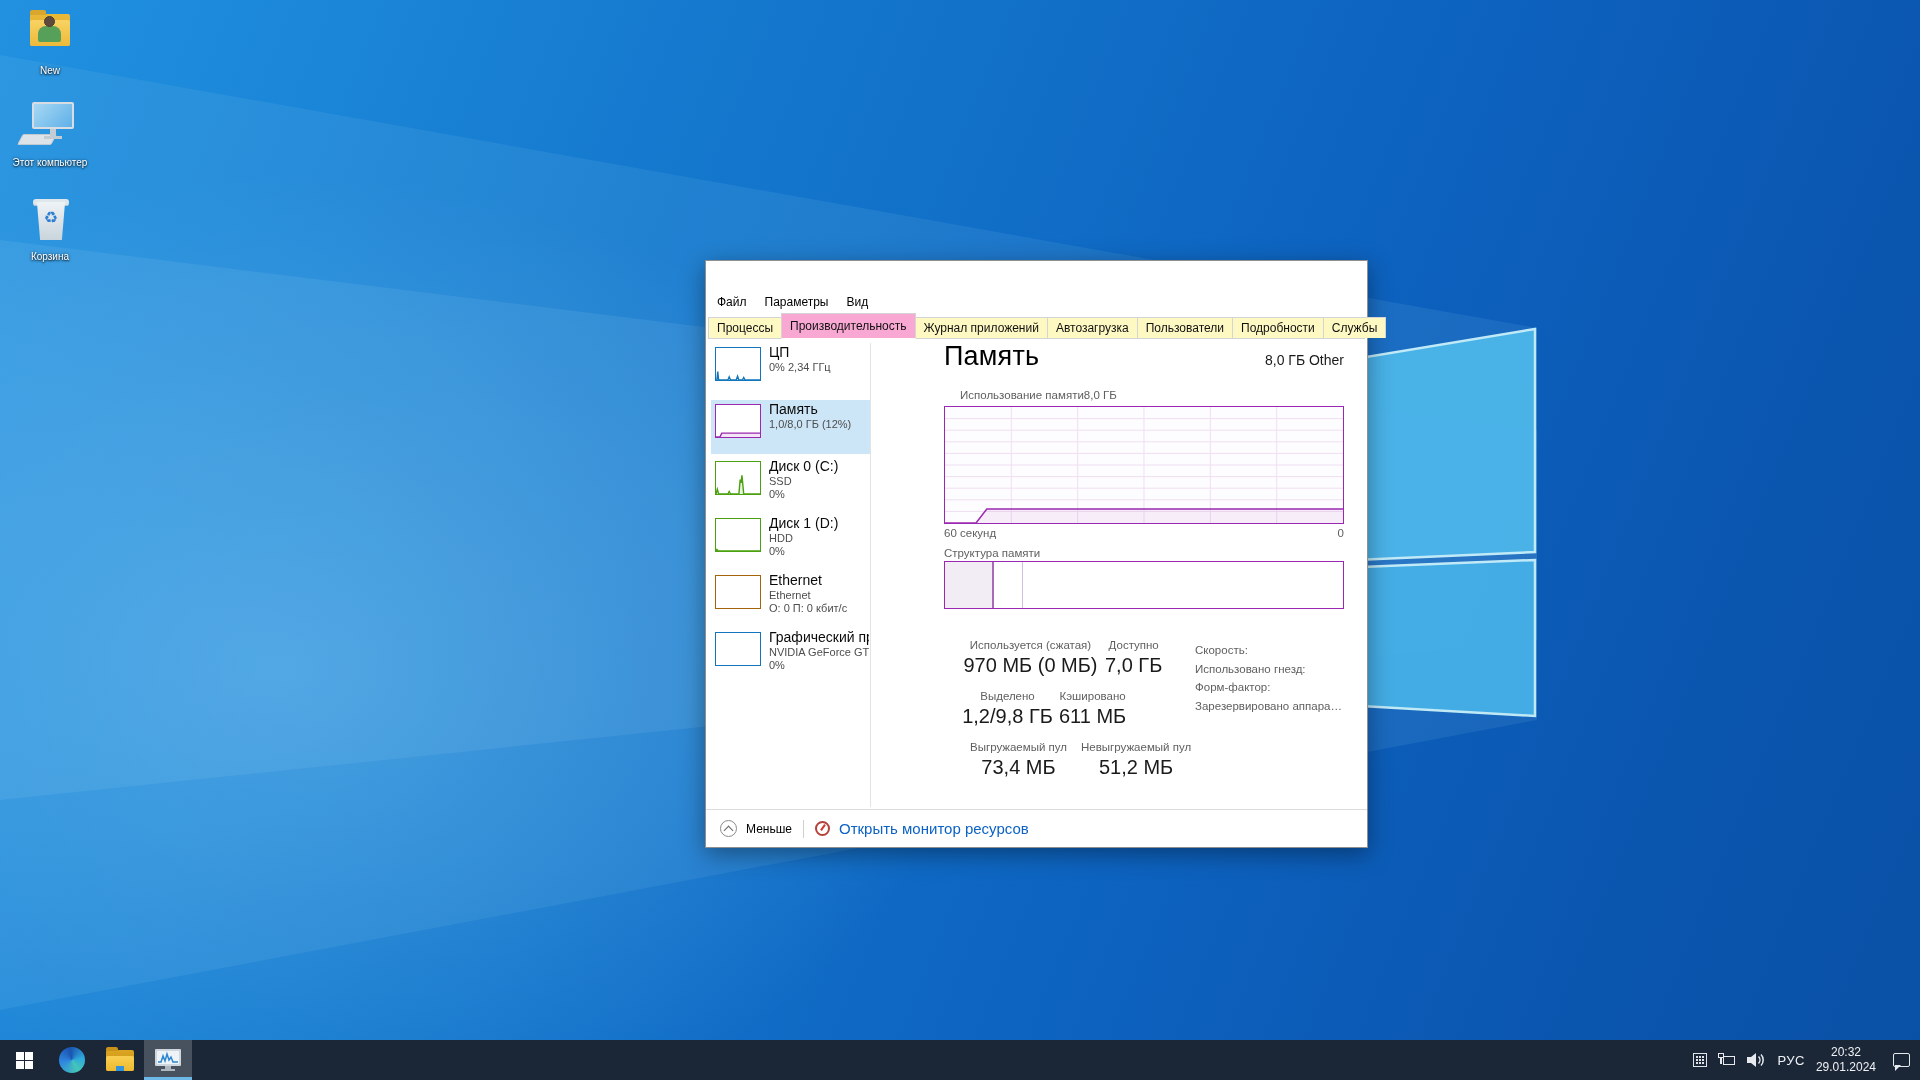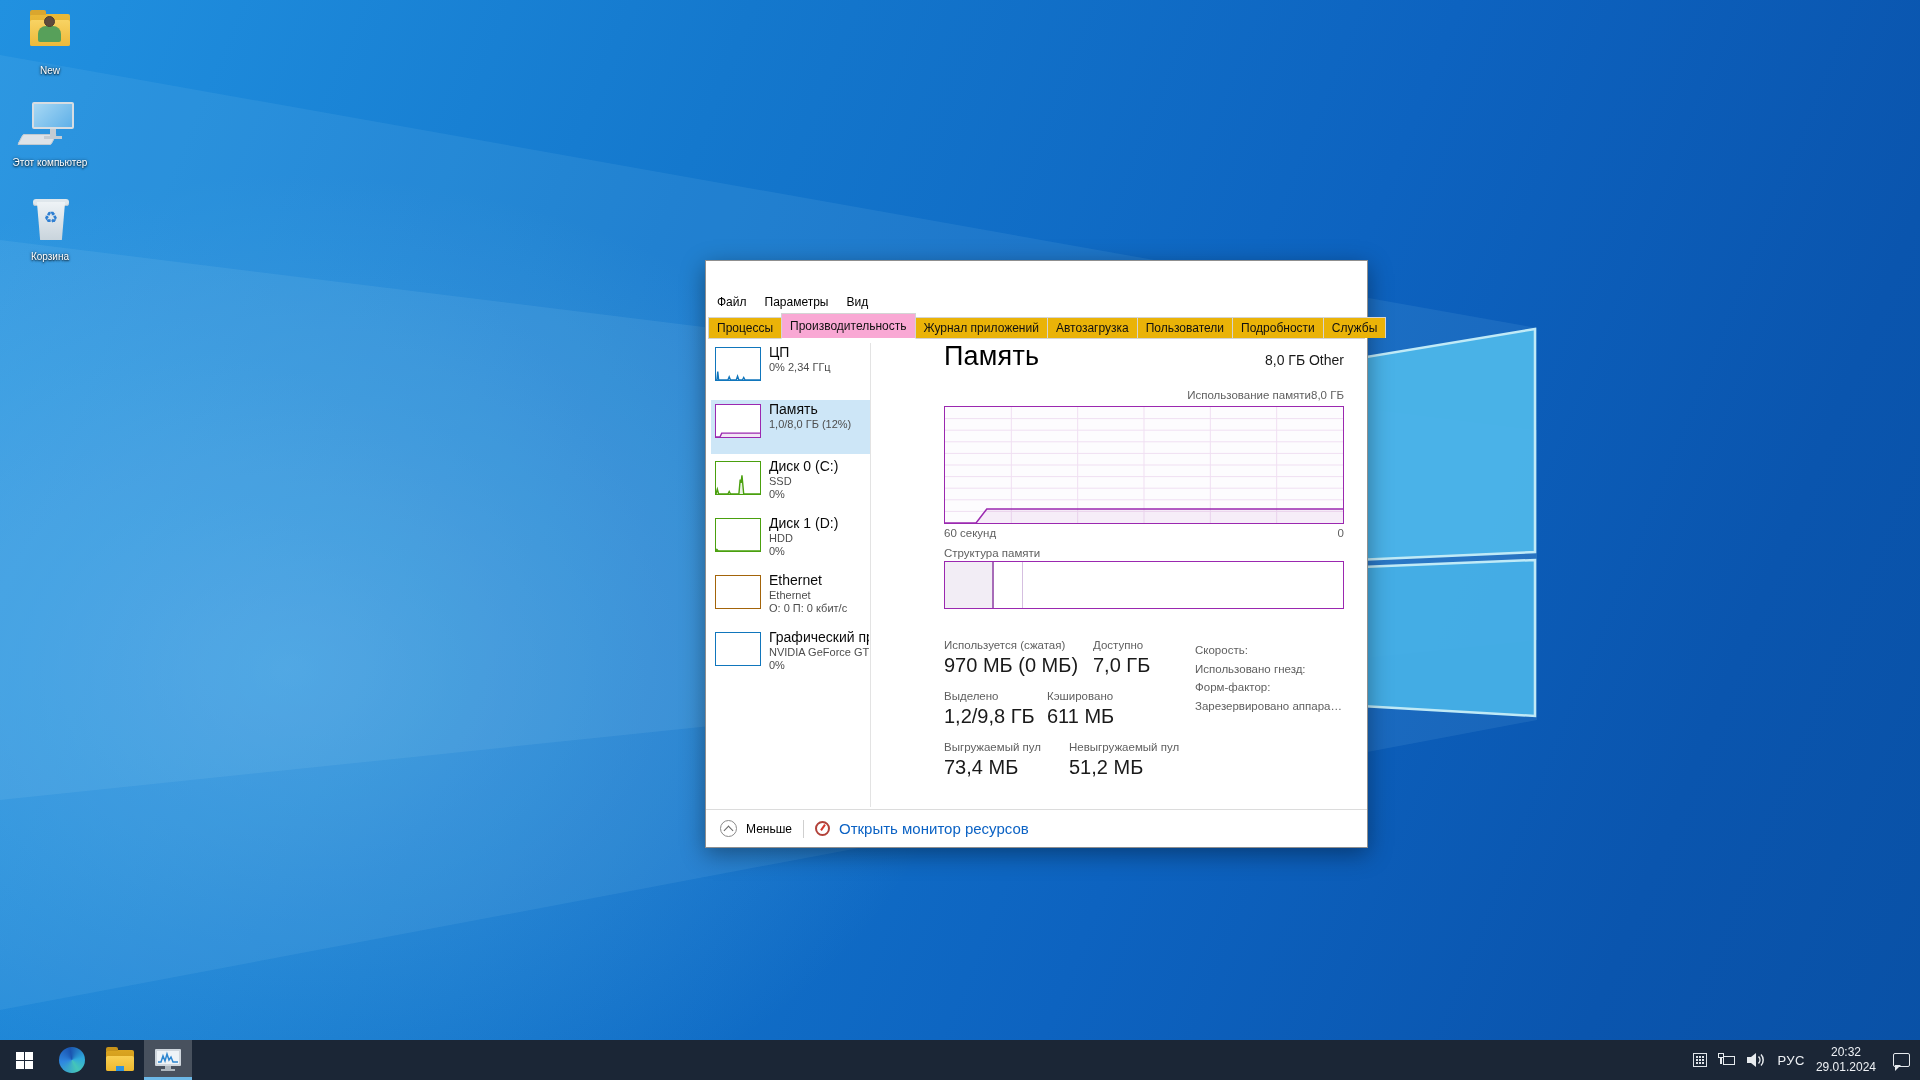--- a/index.html
+++ b/index.html
@@ -46,51 +46,51 @@
   .controls { position:absolute; right:0; top:0; height:30px; display:flex; }
   .ctrl { width:45px; height:30px; display:flex; align-items:center; justify-content:center; color:#222; }
   .glyph-min { width:10px; height:1px; background:#222; }
   .glyph-max { width:9px; height:9px; border:1px solid #222; }
   .glyph-close { font-size:14px; line-height:1; }
 
   .menubar { position:absolute; left:2px; top:30px; height:22px; display:flex; align-items:center; }
   .menu-item { padding:0 9px; font-size:12px; color:#000; }
 
   .tabs { position:absolute; left:2px; right:2px; top:53px; height:25px; display:flex; align-items:flex-end; border-bottom:1px solid #d4d4d4; }
-  .tab { height:21px; display:flex; align-items:center; padding:0 8px; font-size:12px; background:#eab308;
+  .tab { height:21px; display:flex; align-items:center; padding:0 8px; font-size:12px; background:#fef9c3;
     border:1px solid #d4d4d4; border-bottom:none; margin-right:-1px; white-space:nowrap; }
   .tab.active { height:26px; background:#f9a8d4; position:relative; z-index:2; margin-bottom:-1px; border-bottom:1px solid #fff; }
 
   
   .sidebar { position:absolute; left:5px; top:82px; width:160px; bottom:40px; border-right:1px solid #e3e3e3; }
   .side-item { position:relative; height:54px; margin-bottom:3px; padding:2px 0 0 4px; }
   .side-item.selected { background:#cde6f7; }
   .thumb { position:absolute; left:4px; top:4px; width:46px; height:34px; background:#fff; border:1px solid #888; }
   .thumb svg { display:block; width:100%; height:100%; }
   .side-text { position:absolute; left:58px; top:1px; width:100px; }
   .side-title { font-size:14px; color:#0a0a0a; white-space:nowrap; overflow:hidden; }
   .side-line { font-size:11px; color:#4d4d4d; white-space:nowrap; overflow:hidden; margin-top:1px; }
 
   
   .main { position:absolute; left:238px; top:78px; width:400px; bottom:40px; }
   .main-header { position:absolute; left:0; right:0; top:2px; display:flex; align-items:baseline; justify-content:space-between; }
   .main-title { font-size:27px; color:#000; letter-spacing:0.2px; }
   .main-capacity { font-size:14px; color:#191919;margin-left:20px; }
-  .scale-row { position:absolute; left:16px; right:0; top:50px; display:flex; justify-content:flex-end; }
+  .scale-row { position:absolute; left:16px; right:0; top:50px; display:flex; justify-content:flex-start; }
   .gray-label { font-size:11.5px; color:#5f5f5f; }
   .graph-box { position:absolute; left:0; right:0; top:67px; height:118px; border:1.5px solid #9b28b0; background:#fdfcfe; }
   .graph-box svg { display:block; width:100%; height:100%; }
   .axis-row { position:absolute; left:0; right:0; top:188px; display:flex; justify-content:space-between; }
   .comp-label { position:absolute; left:0; top:208px; }
   .comp-bar { position:absolute; left:0; right:0; top:222px; height:48px; border:1.5px solid #9b28b0; background:#fff; display:flex; }
   .seg { height:100%; }
   .seg0 { background:#f2edf5; border-right:2px solid #a76cb8; }
   .seg1 { background:#fff; border-right:1px solid #d5bfe0; }
 
-  .stats { position:absolute; left:0; top:300px; width:250px; }
+  .stats { position:absolute; left:12px; top:300px; width:250px;text-align:center; }
   .stat-row { display:flex; margin-bottom:13px; }
   .stat-cell .gray-label { margin-bottom:3px; }
   .stat-value { font-size:20px; color:#1a1a1a; white-space:nowrap; }
   .row0 .stat-cell:first-child { width:149px; }
   .row1 .stat-cell:first-child { width:103px; }
   .row2 .stat-cell:first-child { width:125px; }
   .hw-info { position:absolute; left:251px; top:302px; width:155px; }
   .hw-info div { font-size:11.5px; color:#5f5f5f; line-height:18.5px; white-space:nowrap; overflow:hidden; }
 
   .footer { position:absolute; left:0; right:0; bottom:0; height:38px; border-top:1px solid #dcdcdc;

